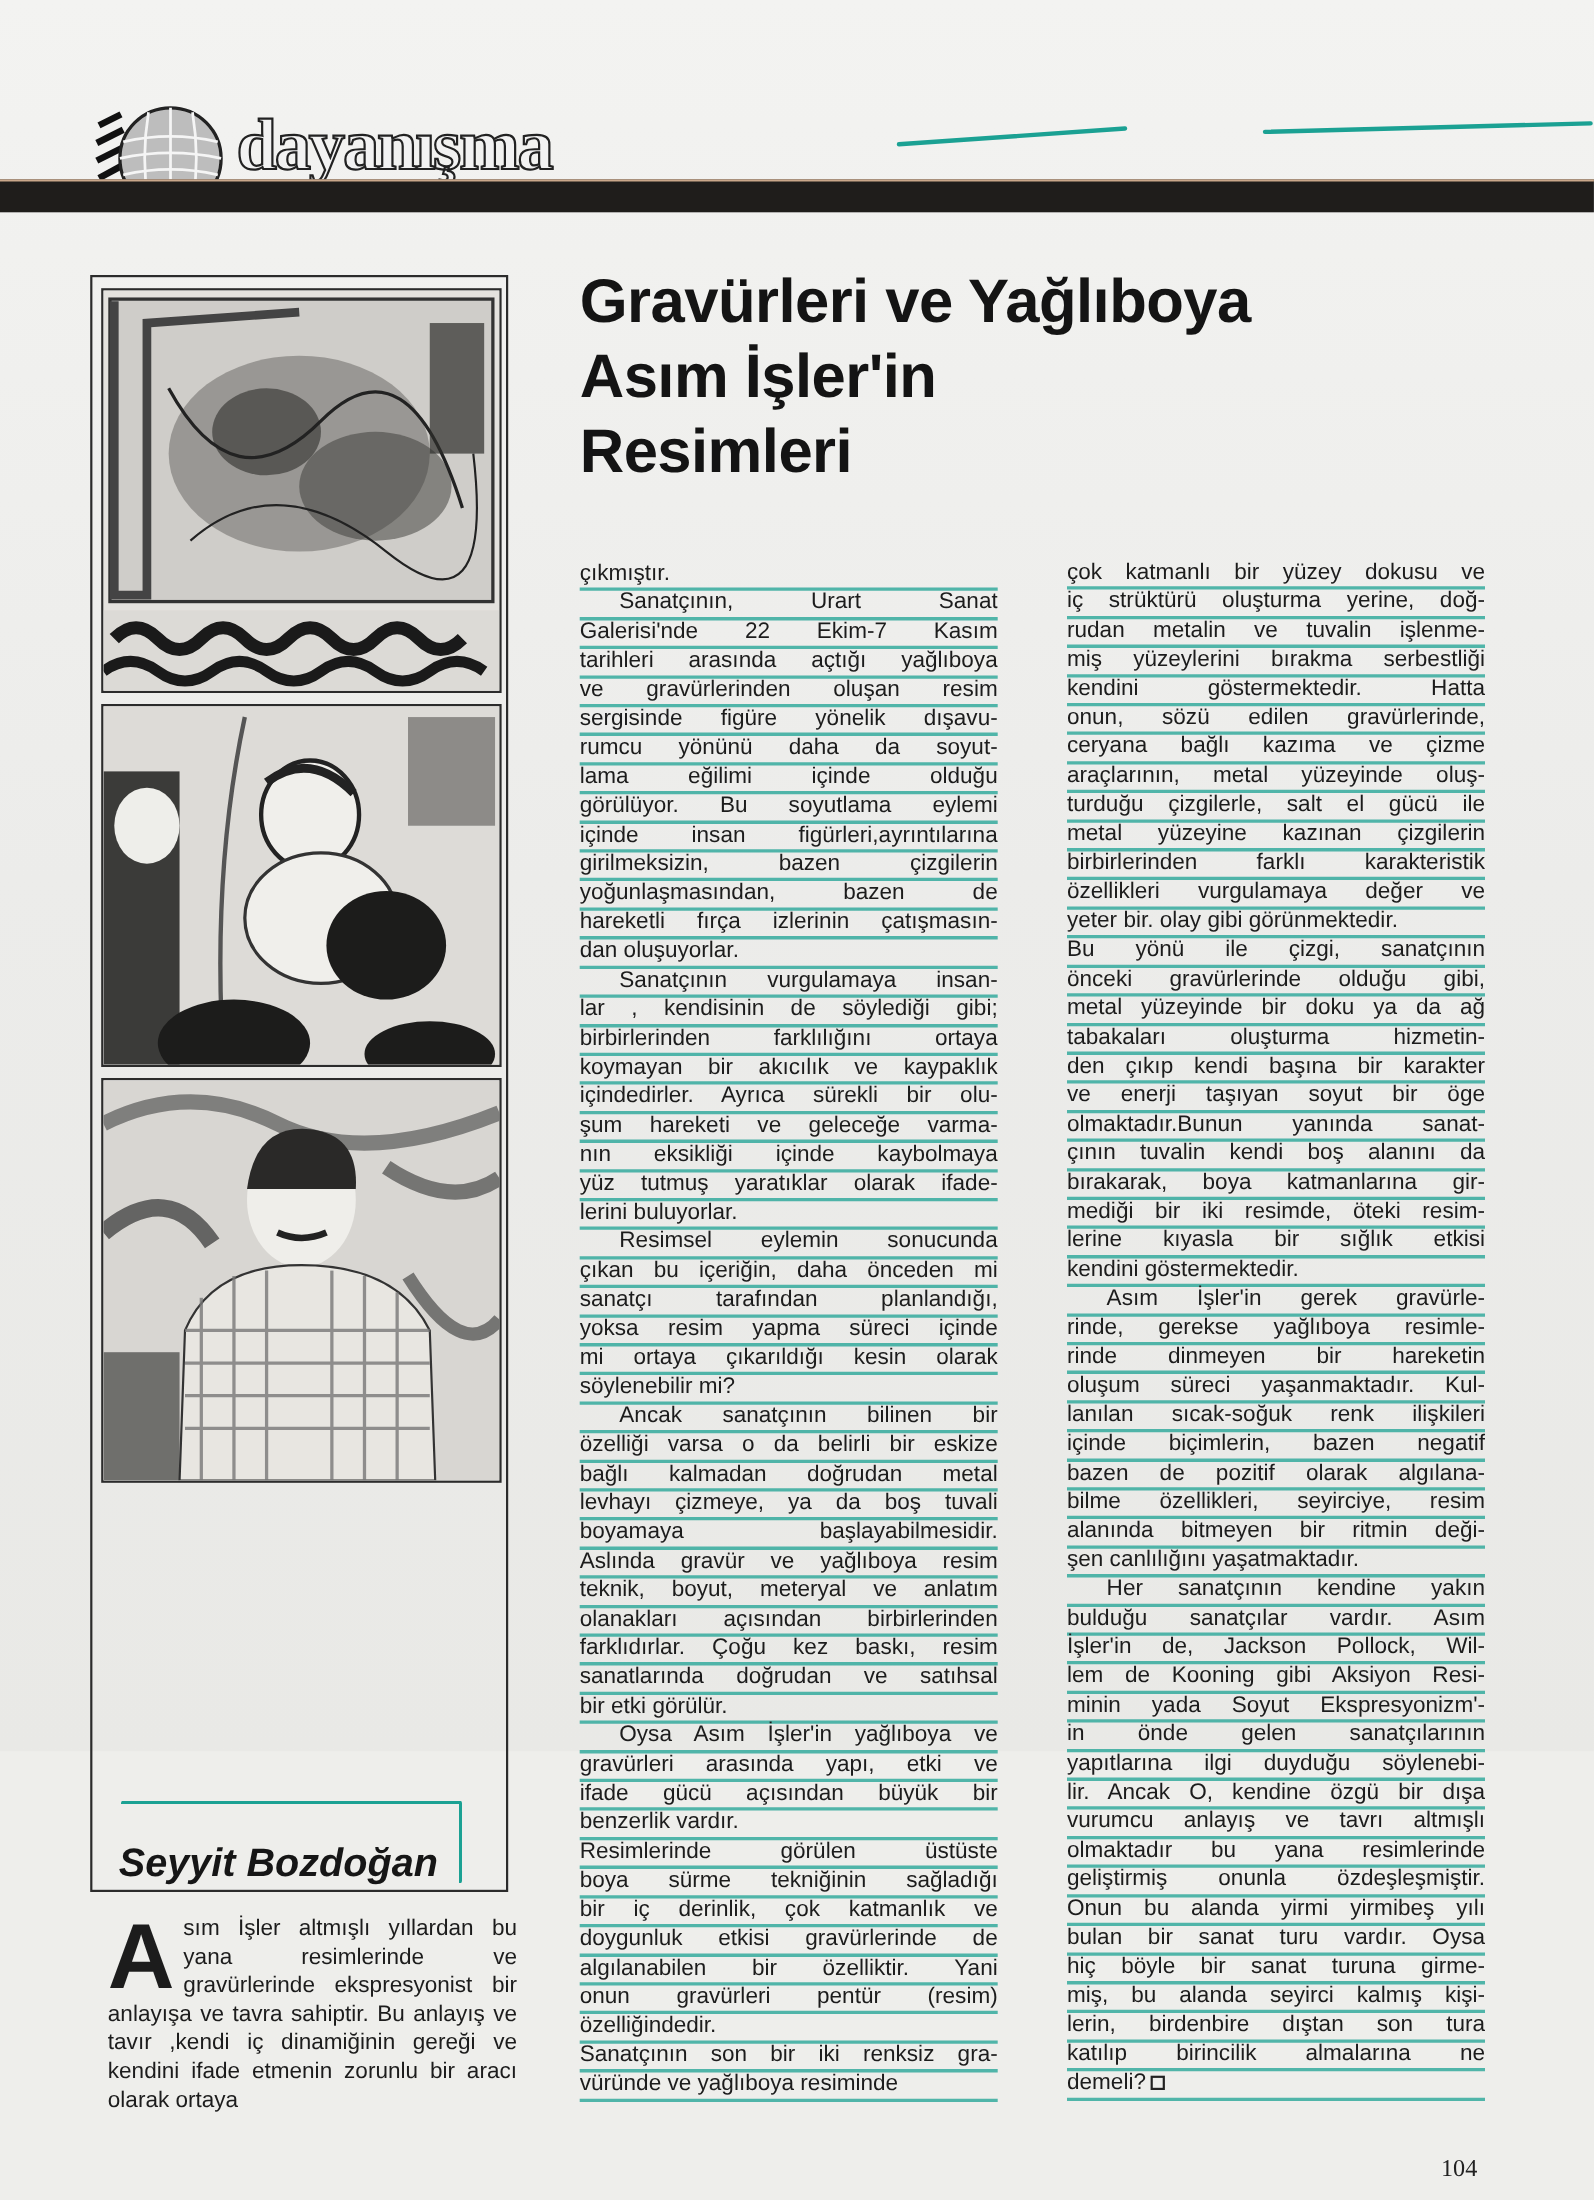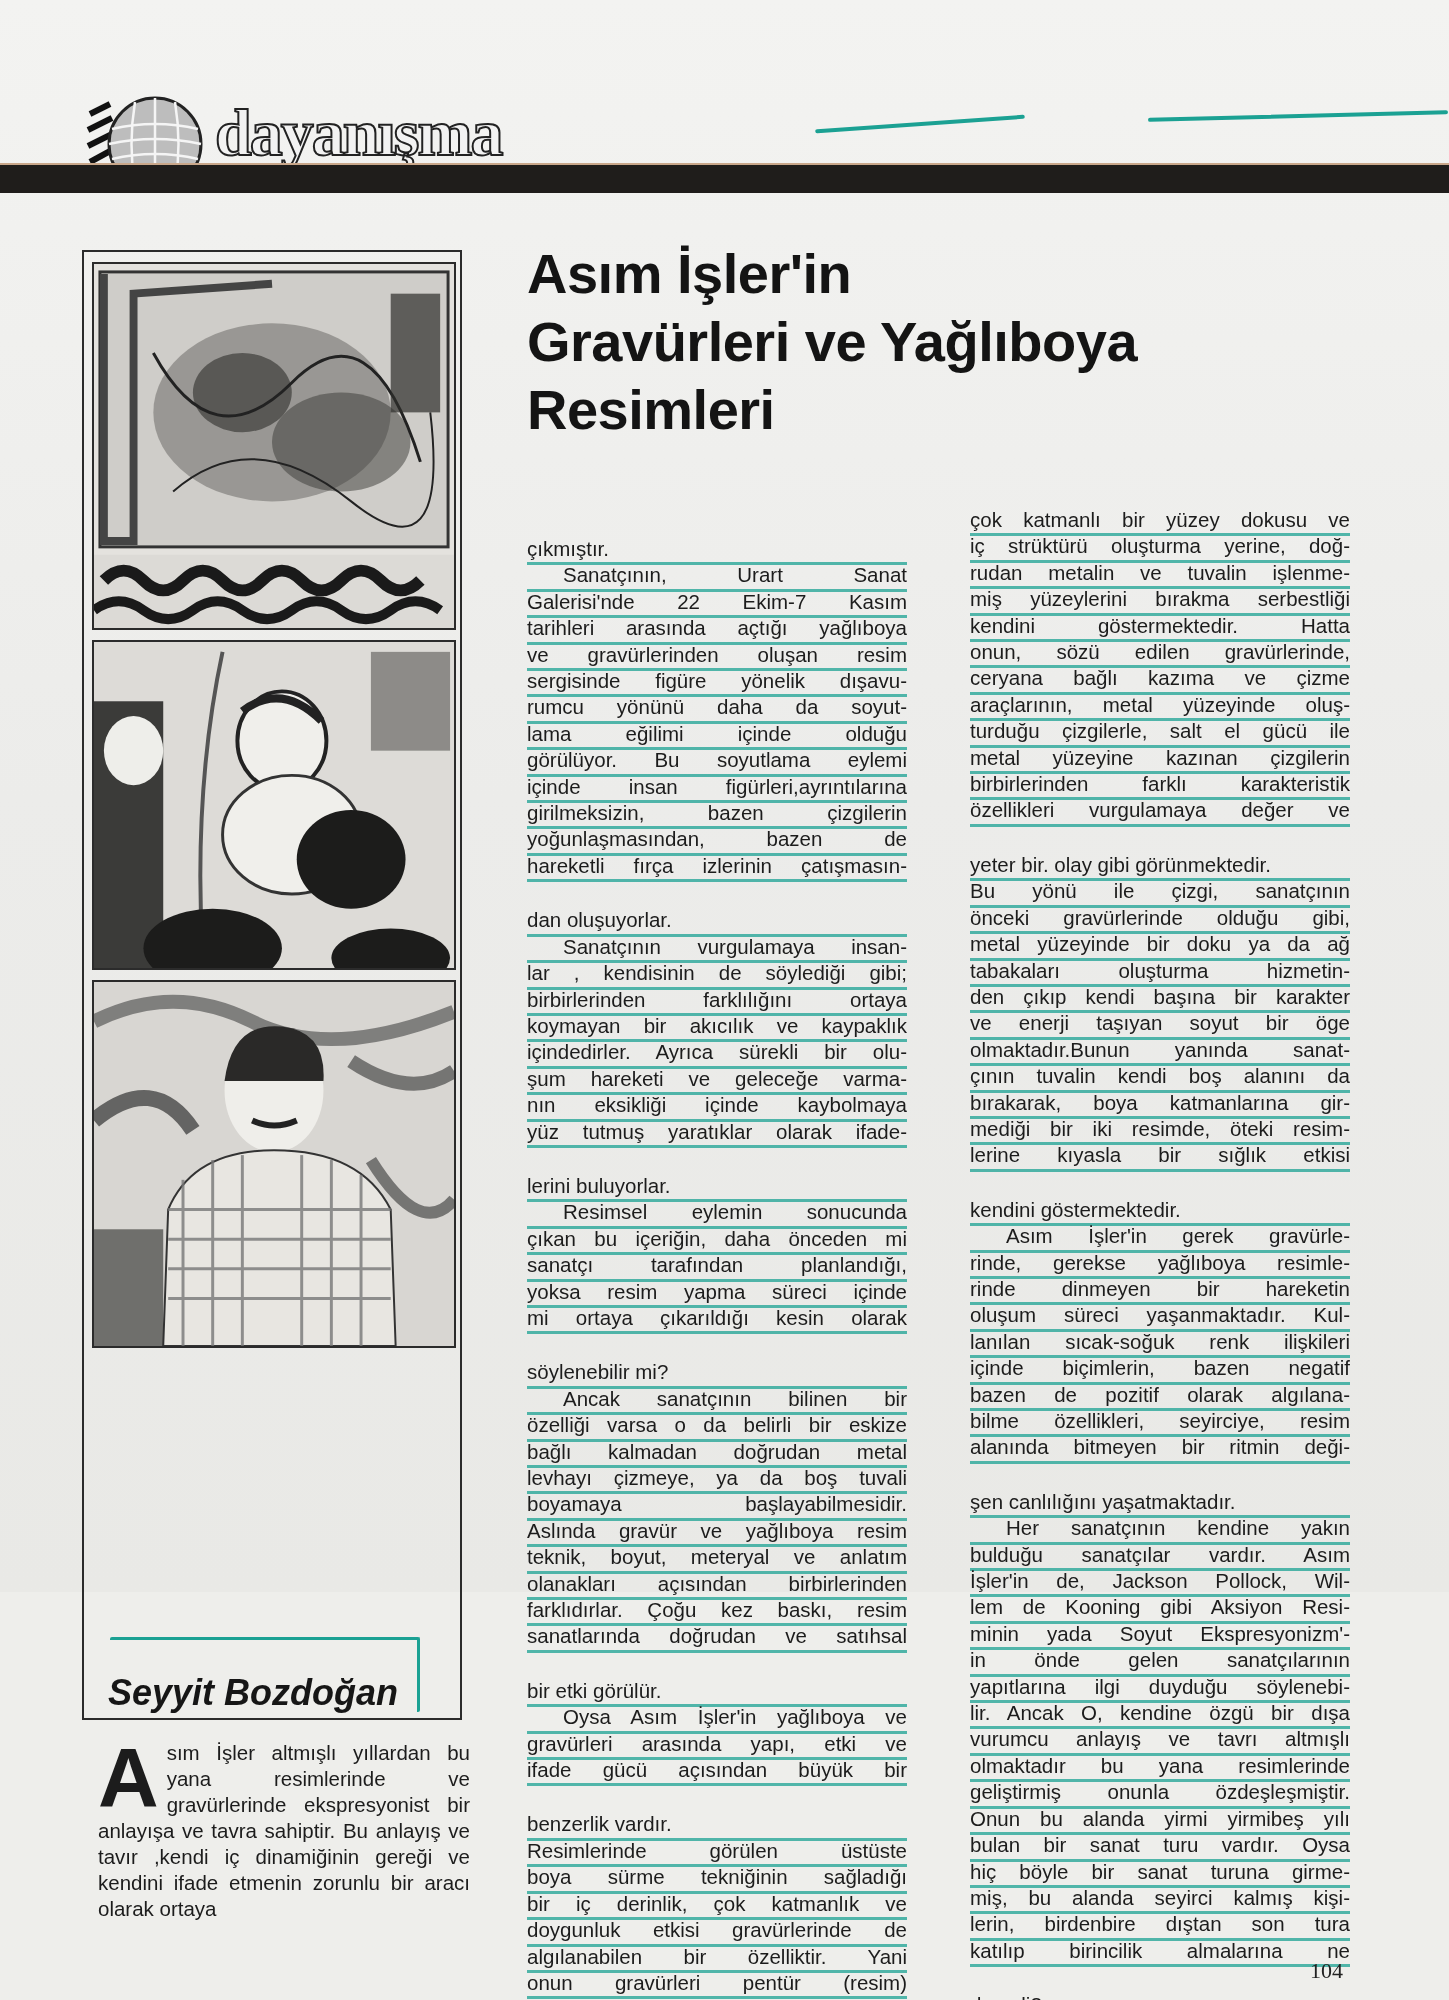--- a/index.html
+++ b/index.html
@@ -75,21 +75,21 @@
   }
 
   
   .col {
     position: absolute; top: 508px; font-size: 20.5px; line-height: 26.4px;
     text-align: justify;
   }
   .col-mid { left: 527px; width: 380px; }
   .col-right { left: 970px; width: 380px; top: 507px; }
   .col .line { display: block; border-bottom: 3px solid rgba(27,161,147,0.75); padding-bottom: 0px; margin-bottom: -3px; white-space: nowrap; overflow: hidden; text-align-last: justify; }
-  .col .line.last { text-align-last: left; margin-top: 28px; }
+  .col .line.last { text-align-last: left; }
 
   .endmark { display: inline-block; width: 13px; height: 13px; border: 2px solid #222; vertical-align: -1px; margin-left: 4px; }
 
   .page-number {
     position: absolute; left: 1310px; top: 1958px;
     font-family: "Liberation Serif", serif; font-size: 22px; color: #222;
   }
 </style>
 </head>
 <body>
@@ -186,22 +186,22 @@
 
   <div class="author-box-line"></div>
   <div class="author">Seyyit Bozdoğan</div>
 
   <div class="intro">
     <span class="dropcap">A</span>
     <span>sım İşler altmışlı yıllardan bu yana resimlerinde ve gravürlerinde ekspresyonist bir anlayışa ve tavra sahiptir. Bu anlayış ve tavır ,kendi iç dinamiğinin gereği ve kendini ifade etmenin zorunlu bir aracı olarak ortaya</span>
   </div>
 
   <div class="headline">
+    <div>Gravürleri ve Yağlıboya</div>
     <div>Asım İşler'in</div>
-    <div>Gravürleri ve Yağlıboya</div>
     <div>Resimleri</div>
   </div>
 
   <div class="col col-mid" id="col-mid">
       <span class="line last">çıkmıştır.</span>
       <span class="line" style="padding-left: 36px;">Sanatçının, Urart Sanat</span>
       <span class="line">Galerisi'nde 22 Ekim-7 Kasım</span>
       <span class="line">tarihleri arasında açtığı yağlıboya</span>
       <span class="line">ve gravürlerinden oluşan resim</span>
       <span class="line">sergisinde figüre yönelik dışavu-</span>

